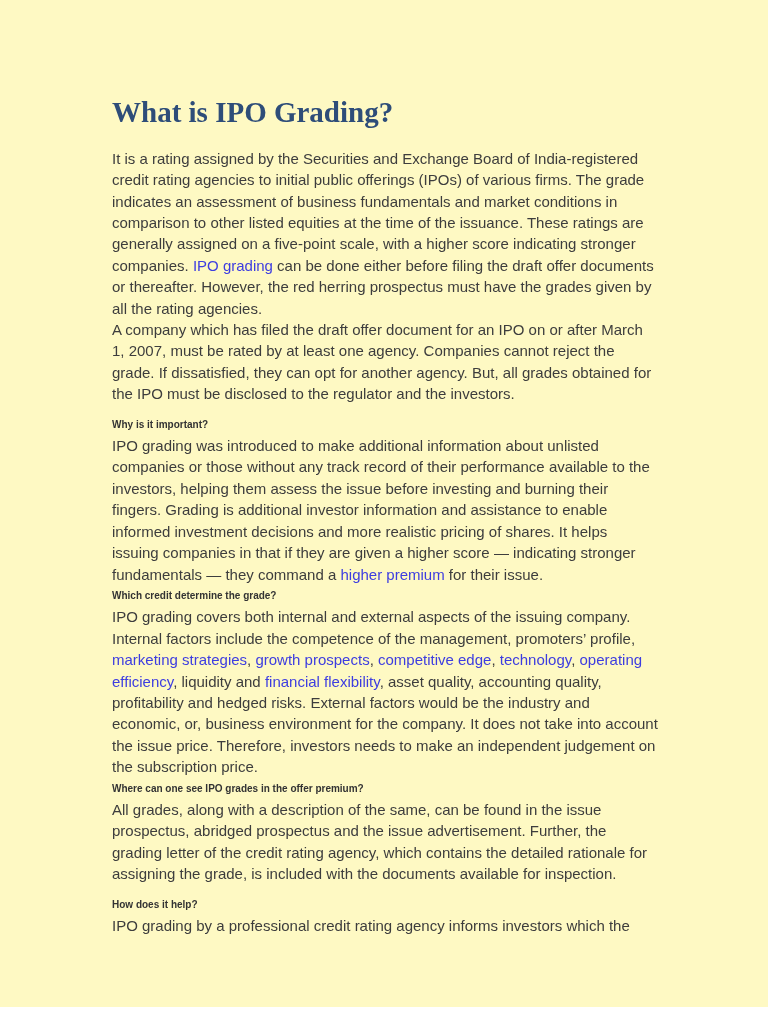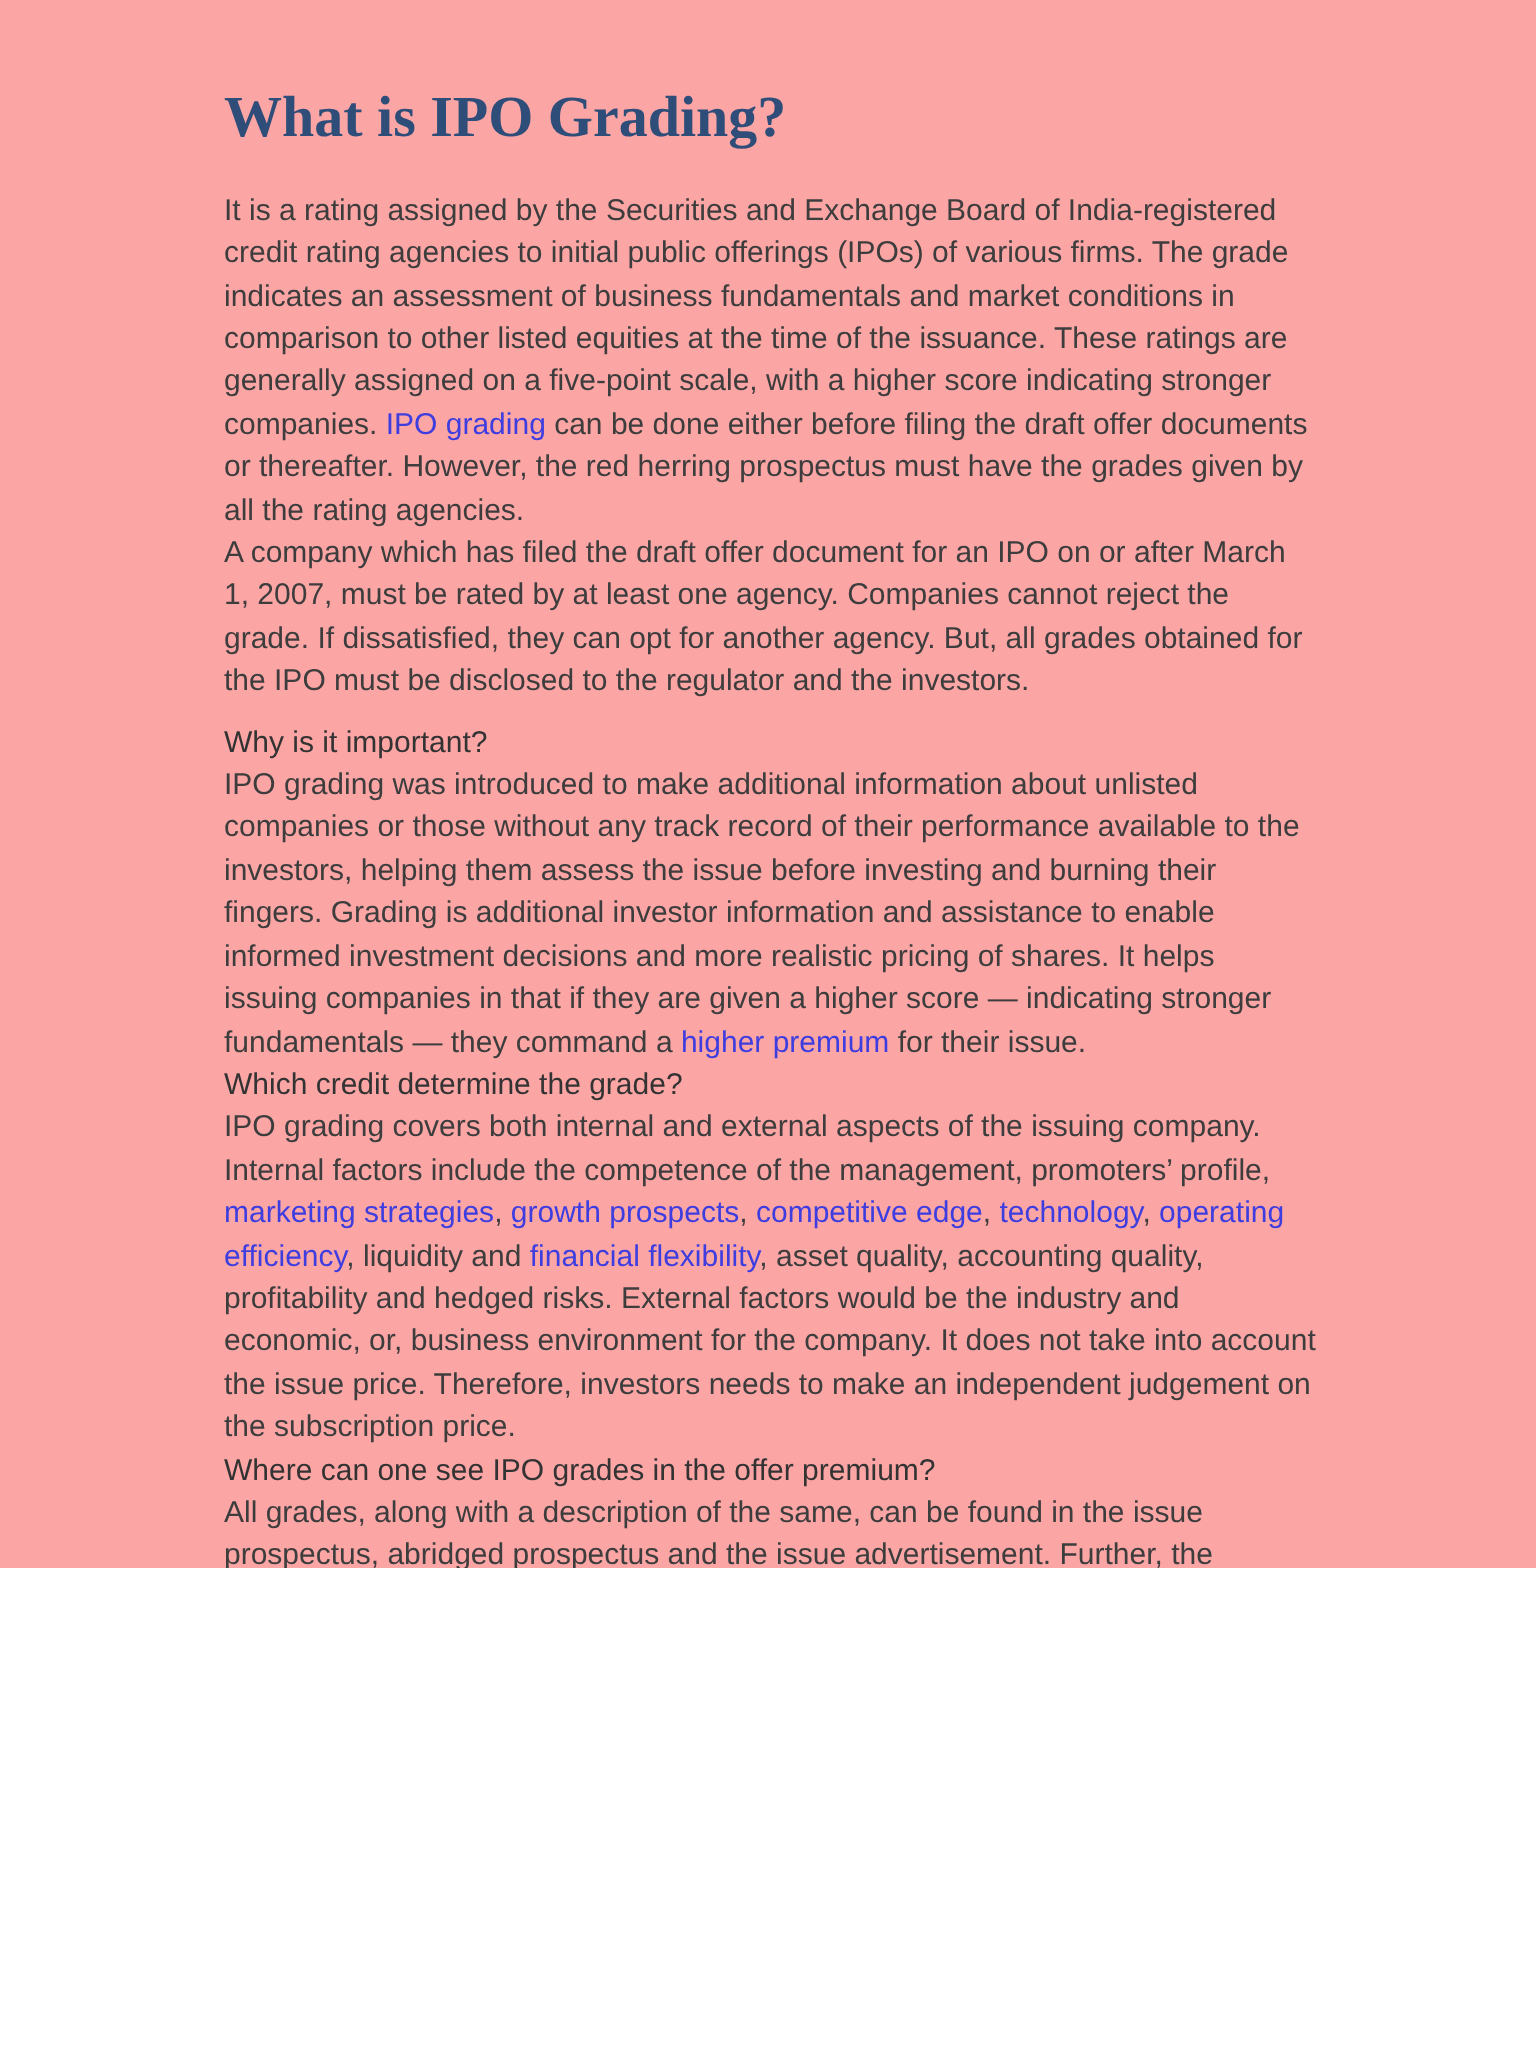--- a/index.html
+++ b/index.html
@@ -3,24 +3,24 @@
 <meta charset="utf-8">
 <style>
   html, body {
     margin: 0;
     padding: 0;
     background: #ffffff;
   }
   .page {
     position: relative;
     width: 768px;
-    height: 784px;
-    background: #fca5a5;
+    height: 1007px;
+    background: #fef9c3;
     box-sizing: border-box;
-    padding: 42px 110px 0 112px;
+    padding: 95px 110px 0 112px;
     overflow: hidden;
     font-family: "Liberation Sans", sans-serif;
   }
   .doc-title {
     font-family: "Liberation Serif", "DejaVu Serif", serif;
     font-weight: 700;
     font-size: 29px;
     line-height: 1.2;
     color: #2e4d79;
     margin: 0 0 18px 0;
@@ -28,23 +28,23 @@
   .doc-body {
     font-size: 15px;
     line-height: 21.4px;
     color: #3d3d3d;
   }
   .para {
     margin: 0;
   }
   .subhead {
     margin: 0;
-    font-size: 15px;
+    font-size: 10px;
     line-height: 21.4px;
-    font-weight: 400;
+    font-weight: 700;
     color: #333333;
   }
   .gap-before {
     margin-top: 9px;
   }
   a.inline-link {
     color: #3d3de0;
     text-decoration: none;
     cursor: pointer;
   }
@@ -56,15 +56,16 @@
   <h1 class="doc-title">What is IPO Grading?</h1>
   <div class="doc-body" id="doc-body">
       <p class="para"><span>It is a rating assigned by the Securities and Exchange Board of India-registered credit rating agencies to initial public offerings (IPOs) of various firms. The grade indicates an assessment of business fundamentals and market conditions in comparison to other listed equities at the time of the issuance. These ratings are generally assigned on a five-point scale, with a higher score indicating stronger companies. </span><a class="inline-link" href="#">IPO grading</a><span> can be done either before filing the draft offer documents or thereafter. However, the red herring prospectus must have the grades given by all the rating agencies.</span></p>
       <p class="para"><span>A company which has filed the draft offer document for an IPO on or after March 1, 2007, must be rated by at least one agency. Companies cannot reject the grade. If dissatisfied, they can opt for another agency. But, all grades obtained for the IPO must be disclosed to the regulator and the investors.</span></p>
       <h2 class="subhead gap-before"><span>Why is it important?</span></h2>
       <p class="para"><span>IPO grading was introduced to make additional information about unlisted companies or those without any track record of their performance available to the investors, helping them assess the issue before investing and burning their fingers. Grading is additional investor information and assistance to enable informed investment decisions and more realistic pricing of shares. It helps issuing companies in that if they are given a higher score — indicating stronger fundamentals — they command a </span><a class="inline-link" href="#">higher premium</a><span> for their issue.</span></p>
       <h2 class="subhead"><span>Which credit determine the grade?</span></h2>
       <p class="para"><span>IPO grading covers both internal and external aspects of the issuing company. Internal factors include the competence of the management, promoters’ profile, </span><a class="inline-link" href="#">marketing strategies</a><span>, </span><a class="inline-link" href="#">growth prospects</a><span>, </span><a class="inline-link" href="#">competitive edge</a><span>, </span><a class="inline-link" href="#">technology</a><span>, </span><a class="inline-link" href="#">operating efficiency</a><span>, liquidity and </span><a class="inline-link" href="#">financial flexibility</a><span>, asset quality, accounting quality, profitability and hedged risks. External factors would be the industry and economic, or, business environment for the company. It does not take into account the issue price. Therefore, investors needs to make an independent judgement on the subscription price.</span></p>
       <h2 class="subhead"><span>Where can one see IPO grades in the offer premium?</span></h2>
       <p class="para"><span>All grades, along with a description of the same, can be found in the issue prospectus, abridged prospectus and the issue advertisement. Further, the grading letter of the credit rating agency, which contains the detailed rationale for assigning the grade, is included with the documents available for inspection.</span></p>
+      <h2 class="subhead gap-before"><span>How does it help?</span></h2>
       <p class="para"><span>IPO grading by a professional credit rating agency informs investors which the</span></p>
     </div>
 </div>
 
 </body></html>

